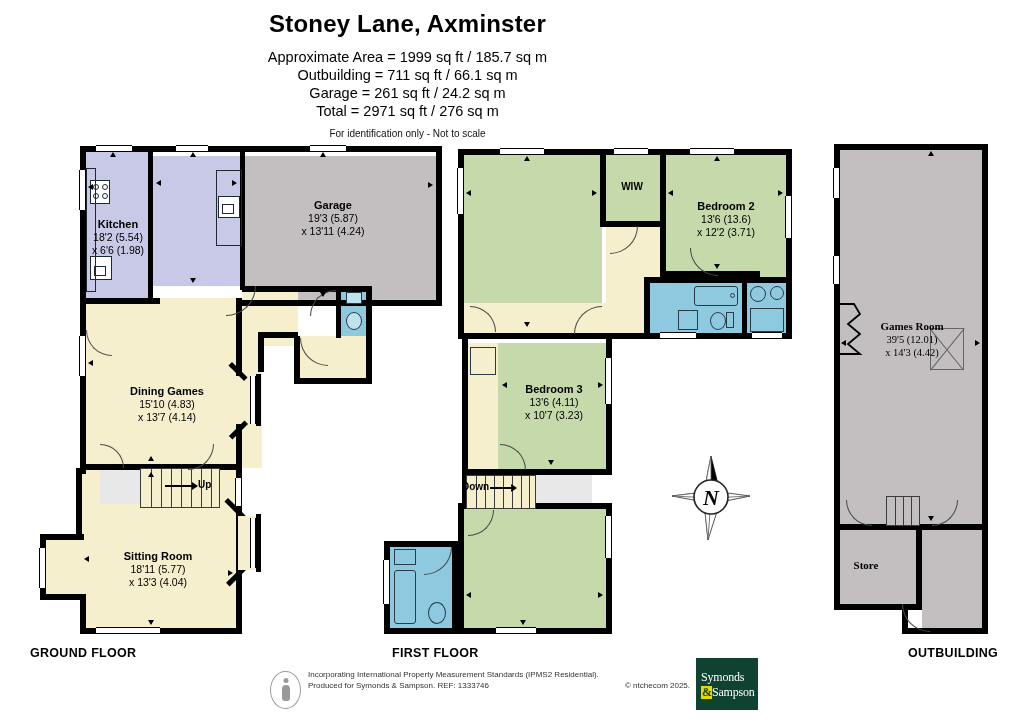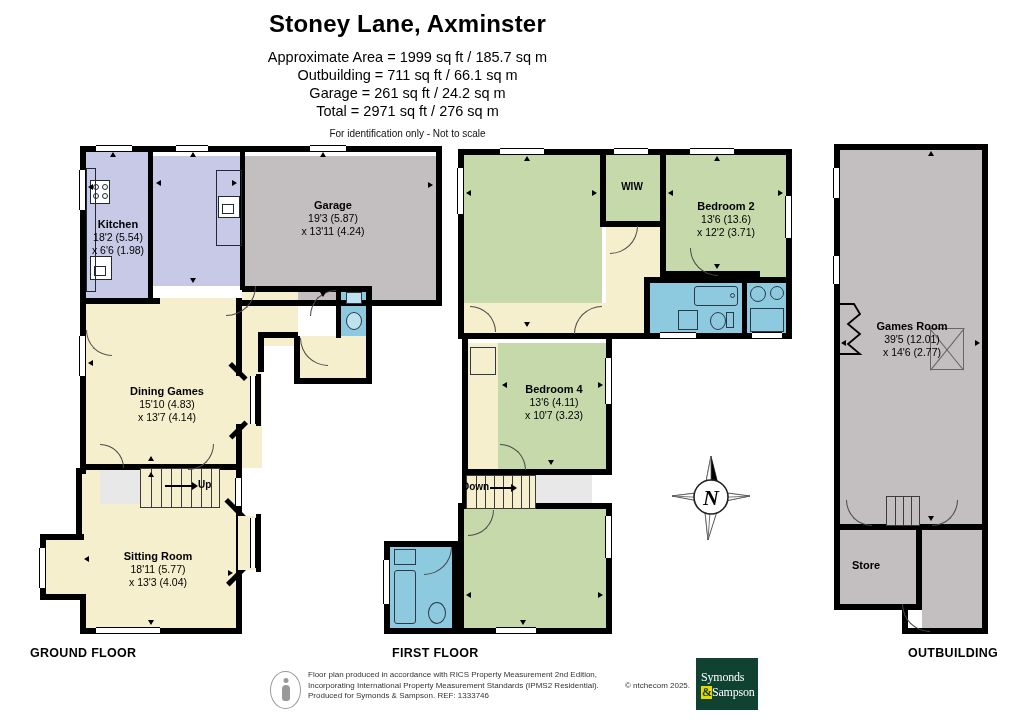--- a/index.html
+++ b/index.html
@@ -326,29 +326,29 @@
     <div class="tick v right" style="left:598px;top:592px;"></div>
     <div class="tick h down" style="left:520px;top:620px;"></div>
 
     <div class="smalllabel" style="left:604px;top:181px;width:56px;">WIW</div>
     <div class="label" style="left:670px;top:200px;width:112px;">
       <div class="nm">Bedroom 2</div>
       <div class="dim">13'6 (13.6)</div>
       <div class="dim">x 12'2 (3.71)</div>
     </div>
     <div class="label" style="left:498px;top:383px;width:112px;">
-      <div class="nm">Bedroom 4</div>
+      <div class="nm">Bedroom 3</div>
       <div class="dim">13'6 (4.11)</div>
       <div class="dim">x 10'7 (3.23)</div>
     </div>
   </div>
 
   <div class="floorlabel" style="left:392px;top:646px;">FIRST FLOOR</div>
 
-  <div class="plan" style="left:0;top:0;width:1024px;height:660px;">
+  <div class="plan" style="left:0;top:0;width:1024px;height:660px;font-family:Liberation Serif, serif;">
 
     <div class="fill f-grey" style="left:838px;top:150px;width:146px;height:378px;"></div>
     <div class="fill f-grey" style="left:838px;top:528px;width:80px;height:78px;"></div>
     <div class="fill f-grey" style="left:922px;top:528px;width:62px;height:100px;"></div>
 
     <div class="wall" style="left:834px;top:144px;width:154px;height:6px;"></div>
     <div class="wall" style="left:834px;top:144px;width:6px;height:466px;"></div>
     <div class="wall" style="left:982px;top:144px;width:6px;height:490px;"></div>
     <div class="wall" style="left:906px;top:628px;width:82px;height:6px;"></div>
     <div class="wall" style="left:834px;top:604px;width:88px;height:6px;"></div>
@@ -377,21 +377,21 @@
     <div class="door" style="left:902px;top:604px;width:28px;height:28px;border-radius:0 0 0 28px;border-top:none;border-right:none;"></div>
 
     <div class="tick h up" style="left:928px;top:151px;"></div>
     <div class="tick v left" style="left:841px;top:340px;"></div>
     <div class="tick v right" style="left:975px;top:340px;"></div>
     <div class="tick h down" style="left:928px;top:516px;"></div>
 
     <div class="label" style="left:856px;top:320px;width:112px;">
       <div class="nm">Games Room</div>
       <div class="dim">39'5 (12.01)</div>
-      <div class="dim">x 14'6 (2.77)</div>
+      <div class="dim">x 14'3 (4.42)</div>
     </div>
     <div class="smalllabel" style="left:840px;top:559px;width:52px;font-size:11px;">Store</div>
   </div>
 
   <div class="floorlabel" style="left:908px;top:646px;">OUTBUILDING</div>
 
   <div class="compass">
     <svg viewBox="0 0 86 92" style="width:86px;height:92px;">
       <polygon points="43,4 52,40 82,44 52,50 40,88 36,50 4,44 36,40" fill="#ffffff" stroke="#555" stroke-width="1"></polygon>
       <polygon points="43,4 52,40 43,46" fill="#000"></polygon>
@@ -403,21 +403,20 @@
       <text x="43" y="53" text-anchor="middle" font-family="Liberation Serif, serif" font-size="22" font-style="italic" font-weight="bold" fill="#000">N</text>
     </svg>
   </div>
 
   <div class="footer">
     <div class="infoicon">
       <i class="ii-head"></i>
         <i class="ii-body"></i>
     </div>
     <div class="footer-txt">
-      <div>Floor plan produced in accordance with RICS Property Measurement 2nd Edition,</div>
       <div>Incorporating International Property Measurement Standards (IPMS2 Residential).</div>
       <div>Produced for Symonds &amp; Sampson.   REF:  1333746</div>
     </div>
     <div class="copy">© ntchecom 2025.</div>
   </div>
 
   <div class="logo">
     <div class="l1">Symonds</div>
     <div class="ybar"></div>
     <div class="amp2">&amp;</div>

